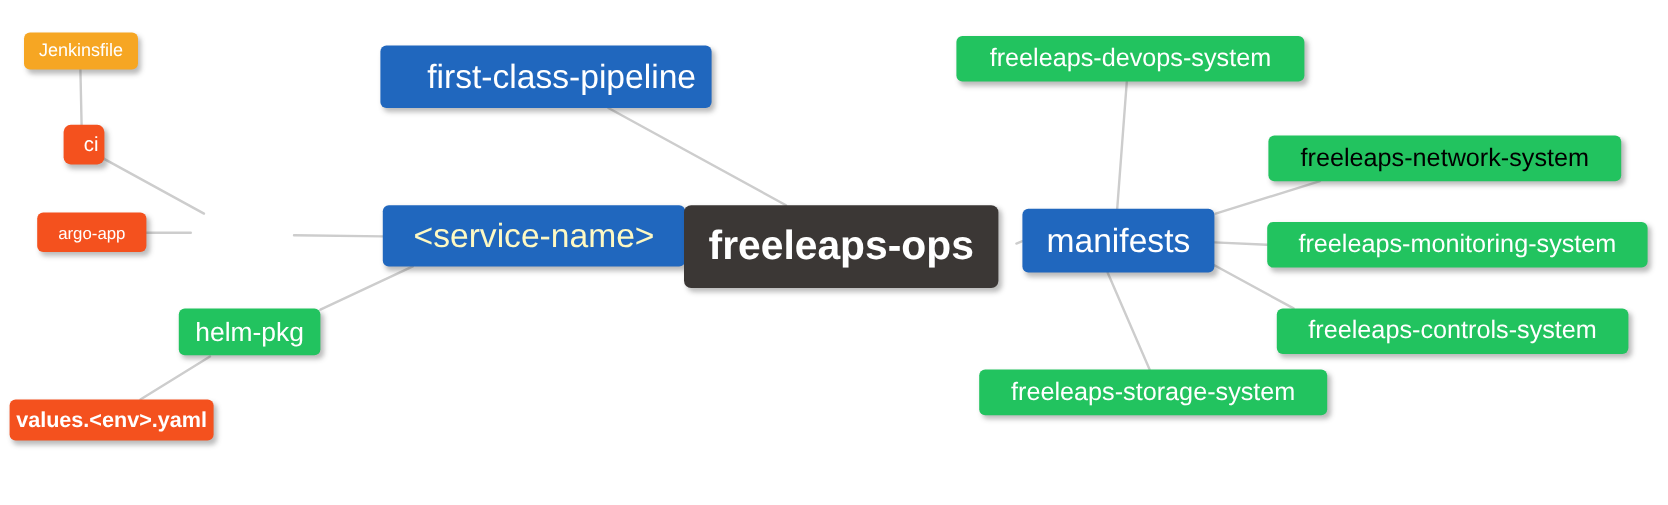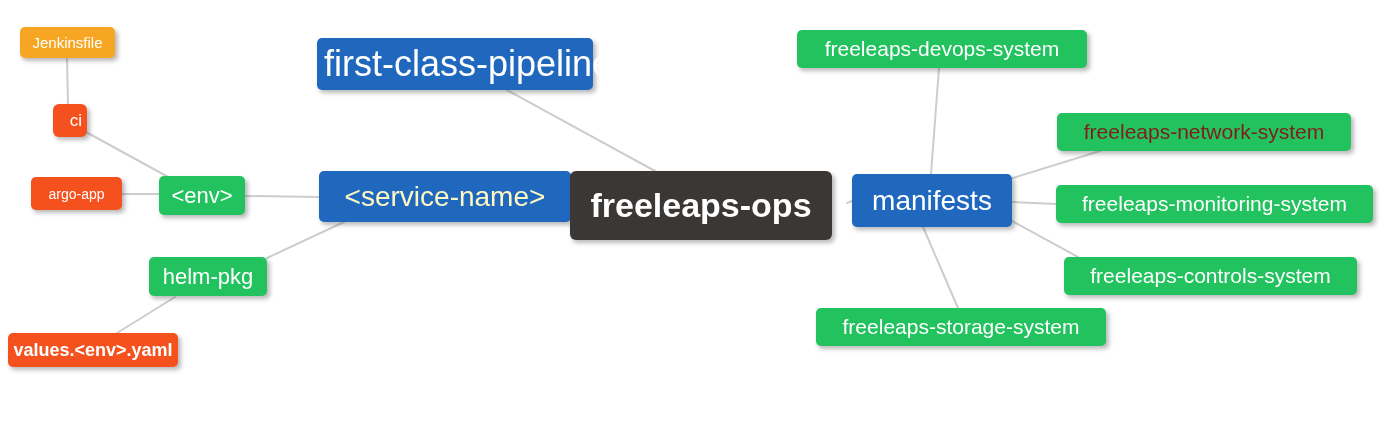--- a/index.html
+++ b/index.html
@@ -39,21 +39,21 @@
     user-select: none;
     box-sizing: border-box;
   }
   
   .n-jenkinsfile { left: 20px;   top: 27px;  width: 95px;  height: 31px; font-size: 15px; }
   .n-ci          { left: 53px;   top: 104px; width: 34px;  height: 33px; font-size: 17px; border-radius: 6px; }
   .n-argo-app    { left: 31px;   top: 177px; width: 91px;  height: 33px; font-size: 14px; }
   .n-env         { left: 159px;  top: 176px; width: 86px;  height: 39px; font-size: 22px; }
   .n-helm-pkg    { left: 149px;  top: 257px; width: 118px; height: 39px; font-size: 22px; }
   .n-values      { left: 8px;    top: 333px; width: 170px; height: 34px; font-size: 18px; }
-  .n-pipeline    { left: 317px;  top: 38px;  width: 276px; height: 52px; font-size: 36px; padding-left: 26px; }
+  .n-pipeline    { left: 317px;  top: 38px;  width: 276px; height: 52px; font-size: 28px; padding-left: 26px; }
   .n-service     { left: 319px;  top: 171px; width: 252px; height: 51px; font-size: 28px; }
   .n-root        { left: 570px;  top: 171px; width: 262px; height: 69px; font-size: 34px; border-radius: 6px; font-weight: bold; }
   .n-manifests   { left: 852px;  top: 174px; width: 160px; height: 53px; font-size: 28px; }
   .n-devops      { left: 797px;  top: 30px;  width: 290px; height: 38px; font-size: 21px; }
   .n-network     { left: 1057px; top: 113px; width: 294px; height: 38px; font-size: 21px; }
   .n-monitoring  { left: 1056px; top: 185px; width: 317px; height: 38px; font-size: 21px; }
   .n-controls    { left: 1064px; top: 257px; width: 293px; height: 38px; font-size: 21px; }
   .n-storage     { left: 816px;  top: 308px; width: 290px; height: 38px; font-size: 21px; }
 </style>
 </head>
@@ -74,26 +74,25 @@
     <line x1="939" y1="68" x2="931" y2="174" stroke="#cdcdcd"></line>
     <line x1="1013" y1="178" x2="1100" y2="151" stroke="#cdcdcd"></line>
     <line x1="1012" y1="202" x2="1056" y2="204" stroke="#cdcdcd"></line>
     <line x1="1012" y1="221" x2="1078" y2="257" stroke="#cdcdcd"></line>
     <line x1="923" y1="227" x2="958" y2="308" stroke="#cdcdcd"></line>
   </svg>
 
   <div class="node n-jenkinsfile" style="background-color: rgb(246, 166, 35); color: rgb(255, 255, 255);">Jenkinsfile</div>
   <div class="node n-ci" style="background-color: rgb(244, 81, 30); color: rgb(255, 255, 255); padding-left: 12px;">ci</div>
   <div class="node n-argo-app" style="background-color: rgb(244, 81, 30); color: rgb(255, 255, 255);">argo-app</div>
-  <div class="node n-env" style="background-color: rgb(34, 195, 95); color: rgb(255, 255, 255);">&lt;env&gt;</div>
   <div class="node n-helm-pkg" style="background-color: rgb(34, 195, 95); color: rgb(255, 255, 255);">helm-pkg</div>
   <div class="node n-values" style="background-color: rgb(244, 81, 30); color: rgb(255, 255, 255); font-weight: bold;">values.&lt;env&gt;.yaml</div>
   <div class="node n-pipeline" style="background-color: rgb(32, 103, 190); color: rgb(255, 255, 255);">first-class-pipeline</div>
   <div class="node n-service" style="background-color: rgb(32, 103, 190); color: #fef9c3;">&lt;service-name&gt;</div>
   <div class="node n-root" style="background-color: rgb(59, 55, 53); color: rgb(255, 255, 255);">freeleaps-ops</div>
   <div class="node n-manifests" style="background-color: rgb(32, 103, 190); color: rgb(255, 255, 255);">manifests</div>
   <div class="node n-devops" style="background-color: rgb(34, 195, 95); color: rgb(255, 255, 255);">freeleaps-devops-system</div>
-  <div class="node n-network" style="background-color: rgb(34, 195, 95); color: #7f1d1d; text-align: right;">freeleaps-network-system</div>
+  <div class="node n-network" style="background-color: rgb(34, 195, 95); color: #000000; text-align: right;">freeleaps-network-system</div>
   <div class="node n-monitoring" style="background-color: rgb(34, 195, 95); color: rgb(255, 255, 255);">freeleaps-monitoring-system</div>
   <div class="node n-controls" style="background-color: rgb(34, 195, 95); color: rgb(255, 255, 255);">freeleaps-controls-system</div>
   <div class="node n-storage" style="background-color: rgb(34, 195, 95); color: rgb(255, 255, 255);">freeleaps-storage-system</div>
 
 </div>
 
 </body></html>

